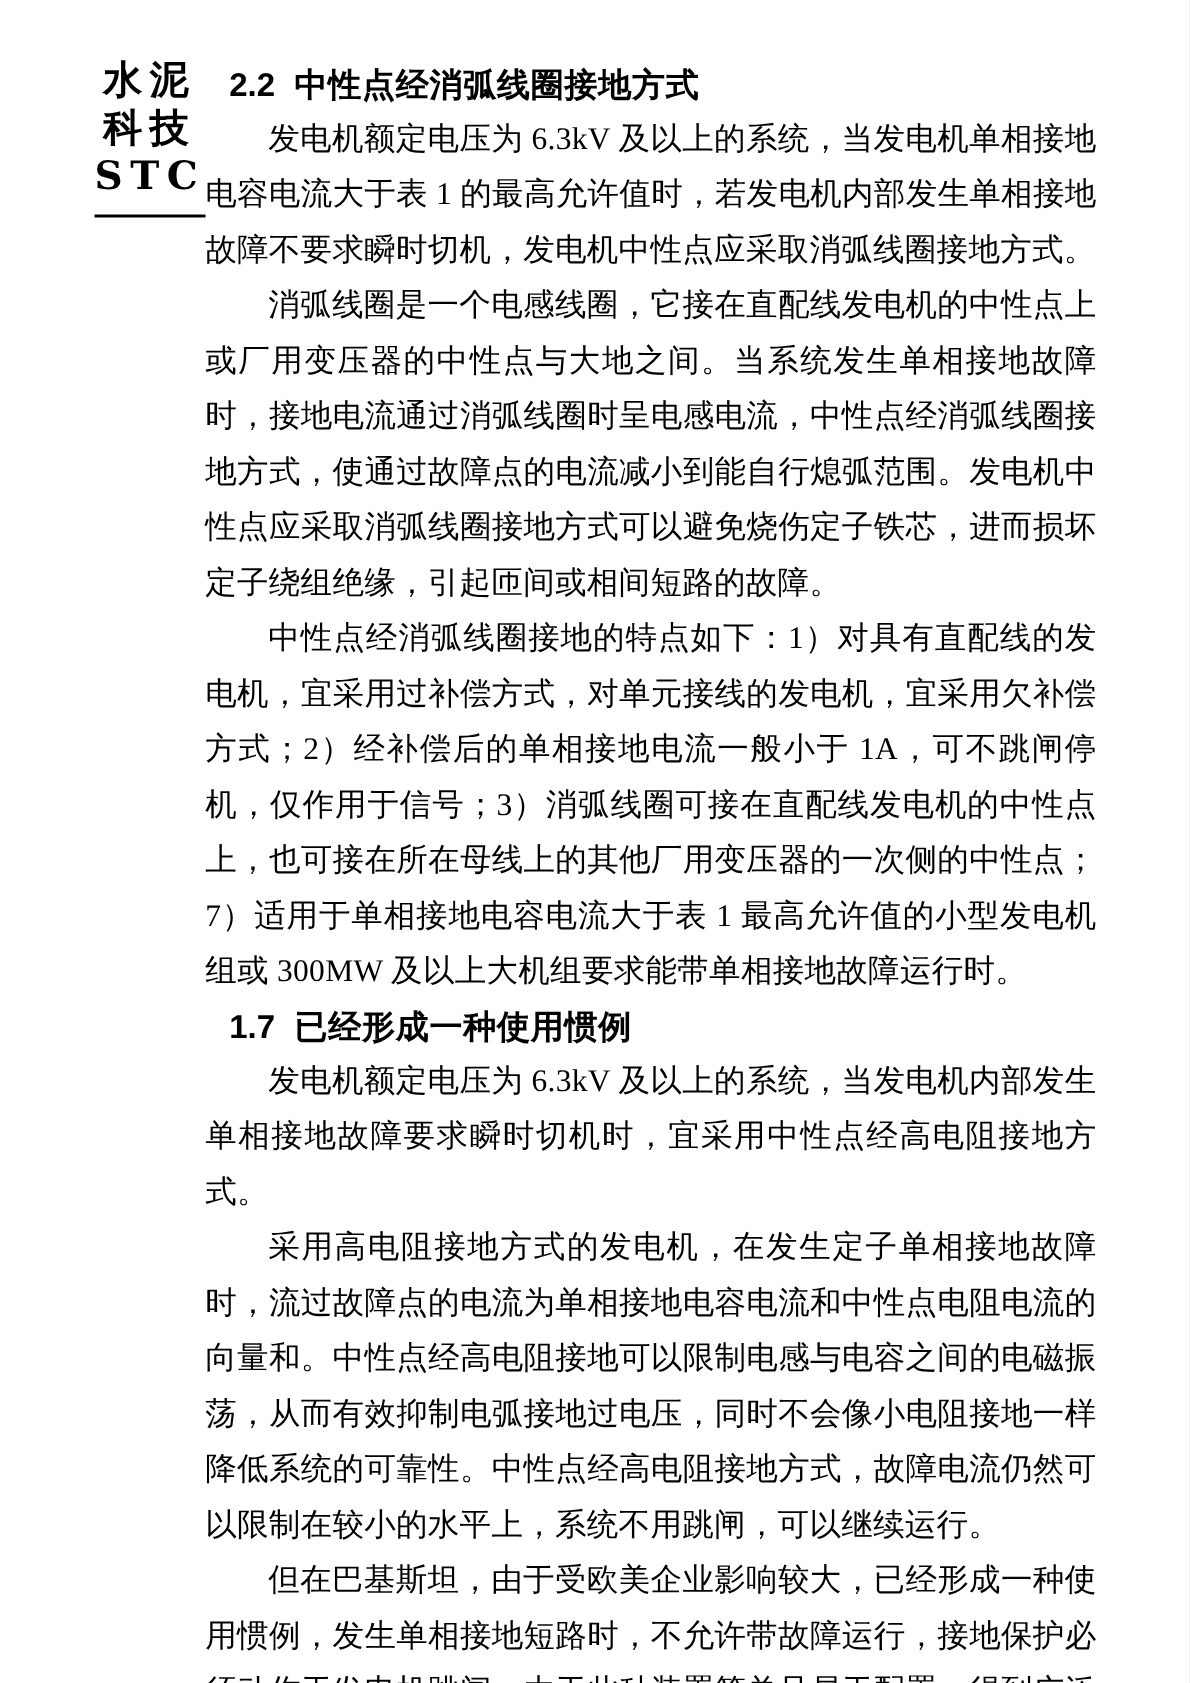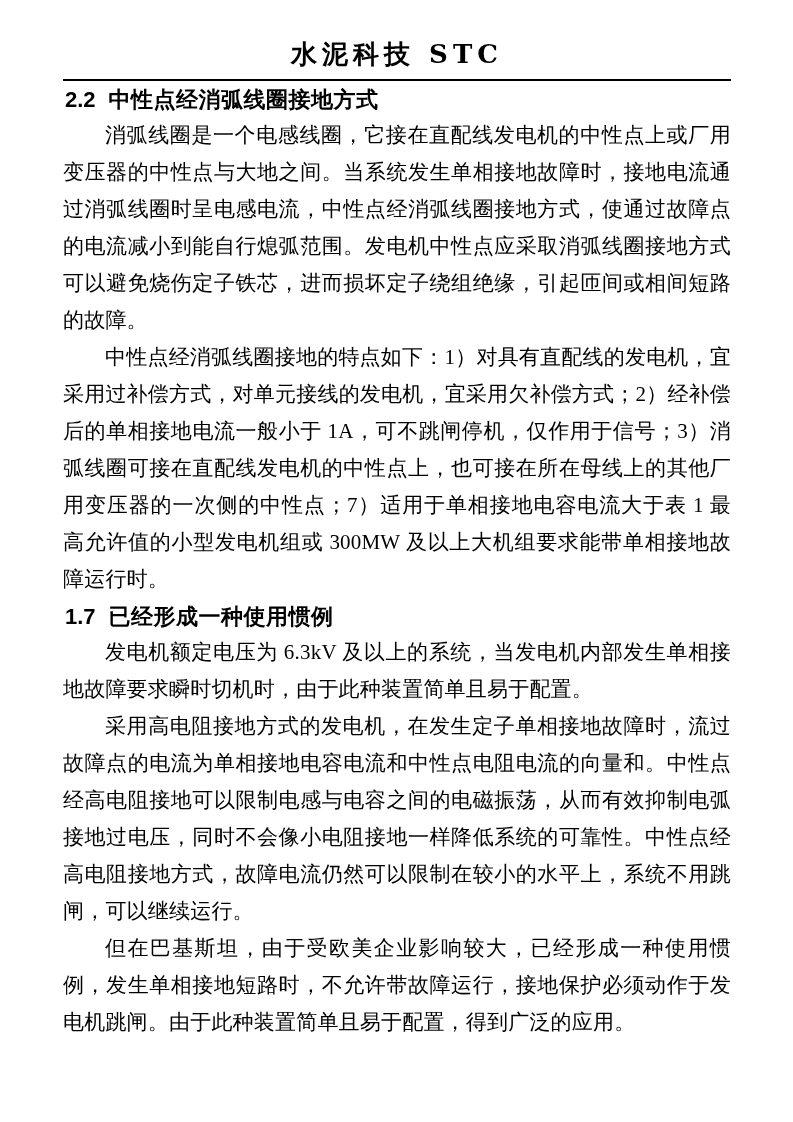--- a/index.html
+++ b/index.html
@@ -9,21 +9,21 @@
   }
   .page {
     position: relative;
     width: 793px;
     height: 1122px;
     margin: 0 auto;
     background: #ffffff;
     box-sizing: border-box;
     padding: 38px 62px 38px 63px;
     display: flex;
-    flex-direction: column;
+    flex-direction: row;
     color: #000000;
     overflow: hidden;
   }
   
   .journal-title {
     text-align: center;
     font-family: "DejaVu Serif", "Liberation Serif", cursive, serif;
     font-size: 26px;
     line-height: 32px;
     letter-spacing: 5px;
@@ -33,21 +33,21 @@
     margin-top: 9px;
     border-top: 2px solid #000000;
     height: 0;
   }
   
   .section-heading {
     font-family: "Liberation Sans", "DejaVu Sans", sans-serif;
     font-weight: 700;
     font-size: 22px;
     line-height: 30px;
-    margin: 4px 0 2px 2px;
+    margin: 4px 0 2px 16px;
     letter-spacing: 0.5px;
   }
   .section-heading .sec-num {
     margin-right: 13px;
     letter-spacing: 0;
   }
   .body-paragraph {
     margin: 0;
     font-family: "Liberation Serif", "DejaVu Serif", serif;
     font-size: 21px;
@@ -66,30 +66,31 @@
     <div class="journal-title">水泥科技 STC</div>
     <div class="header-rule"></div>
   </header>
 
   <main>
 
     <h2 class="section-heading">
       <span class="sec-num">2.2</span><span>中性点经消弧线圈接地方式</span>
     </h2>
 
+    <p class="body-paragraph">发电机额定电压为 6.3kV 及以上的系统，当发电机单相接地电容电流大于表 1 的最高允许值时，若发电机内部发生单相接地故障不要求瞬时切机，发电机中性点应采取消弧线圈接地方式。</p>
 
     <p class="body-paragraph">消弧线圈是一个电感线圈，它接在直配线发电机的中性点上或厂用变压器的中性点与大地之间。当系统发生单相接地故障时，接地电流通过消弧线圈时呈电感电流，中性点经消弧线圈接地方式，使通过故障点的电流减小到能自行熄弧范围。发电机中性点应采取消弧线圈接地方式可以避免烧伤定子铁芯，进而损坏定子绕组绝缘，引起匝间或相间短路的故障。</p>
 
     <p class="body-paragraph">中性点经消弧线圈接地的特点如下：1）对具有直配线的发电机，宜采用过补偿方式，对单元接线的发电机，宜采用欠补偿方式；2）经补偿后的单相接地电流一般小于 1A，可不跳闸停机，仅作用于信号；3）消弧线圈可接在直配线发电机的中性点上，也可接在所在母线上的其他厂用变压器的一次侧的中性点；7）适用于单相接地电容电流大于表 1 最高允许值的小型发电机组或 300MW 及以上大机组要求能带单相接地故障运行时。</p>
 
     <h2 class="section-heading">
       <span class="sec-num">1.7</span><span>已经形成一种使用惯例</span>
     </h2>
 
-    <p class="body-paragraph">发电机额定电压为 6.3kV 及以上的系统，当发电机内部发生单相接地故障要求瞬时切机时，由于此种装置简单且易于配置。</p>
+    <p class="body-paragraph">发电机额定电压为 6.3kV 及以上的系统，当发电机内部发生单相接地故障要求瞬时切机时，宜采用中性点经高电阻接地方式。</p>
 
     <p class="body-paragraph">采用高电阻接地方式的发电机，在发生定子单相接地故障时，流过故障点的电流为单相接地电容电流和中性点电阻电流的向量和。中性点经高电阻接地可以限制电感与电容之间的电磁振荡，从而有效抑制电弧接地过电压，同时不会像小电阻接地一样降低系统的可靠性。中性点经高电阻接地方式，故障电流仍然可以限制在较小的水平上，系统不用跳闸，可以继续运行。</p>
 
     <p class="body-paragraph">但在巴基斯坦，由于受欧美企业影响较大，已经形成一种使用惯例，发生单相接地短路时，不允许带故障运行，接地保护必须动作于发电机跳闸。由于此种装置简单且易于配置，得到广泛的应用。</p>
 
   </main>
 
 </div>
 
 </body></html>

